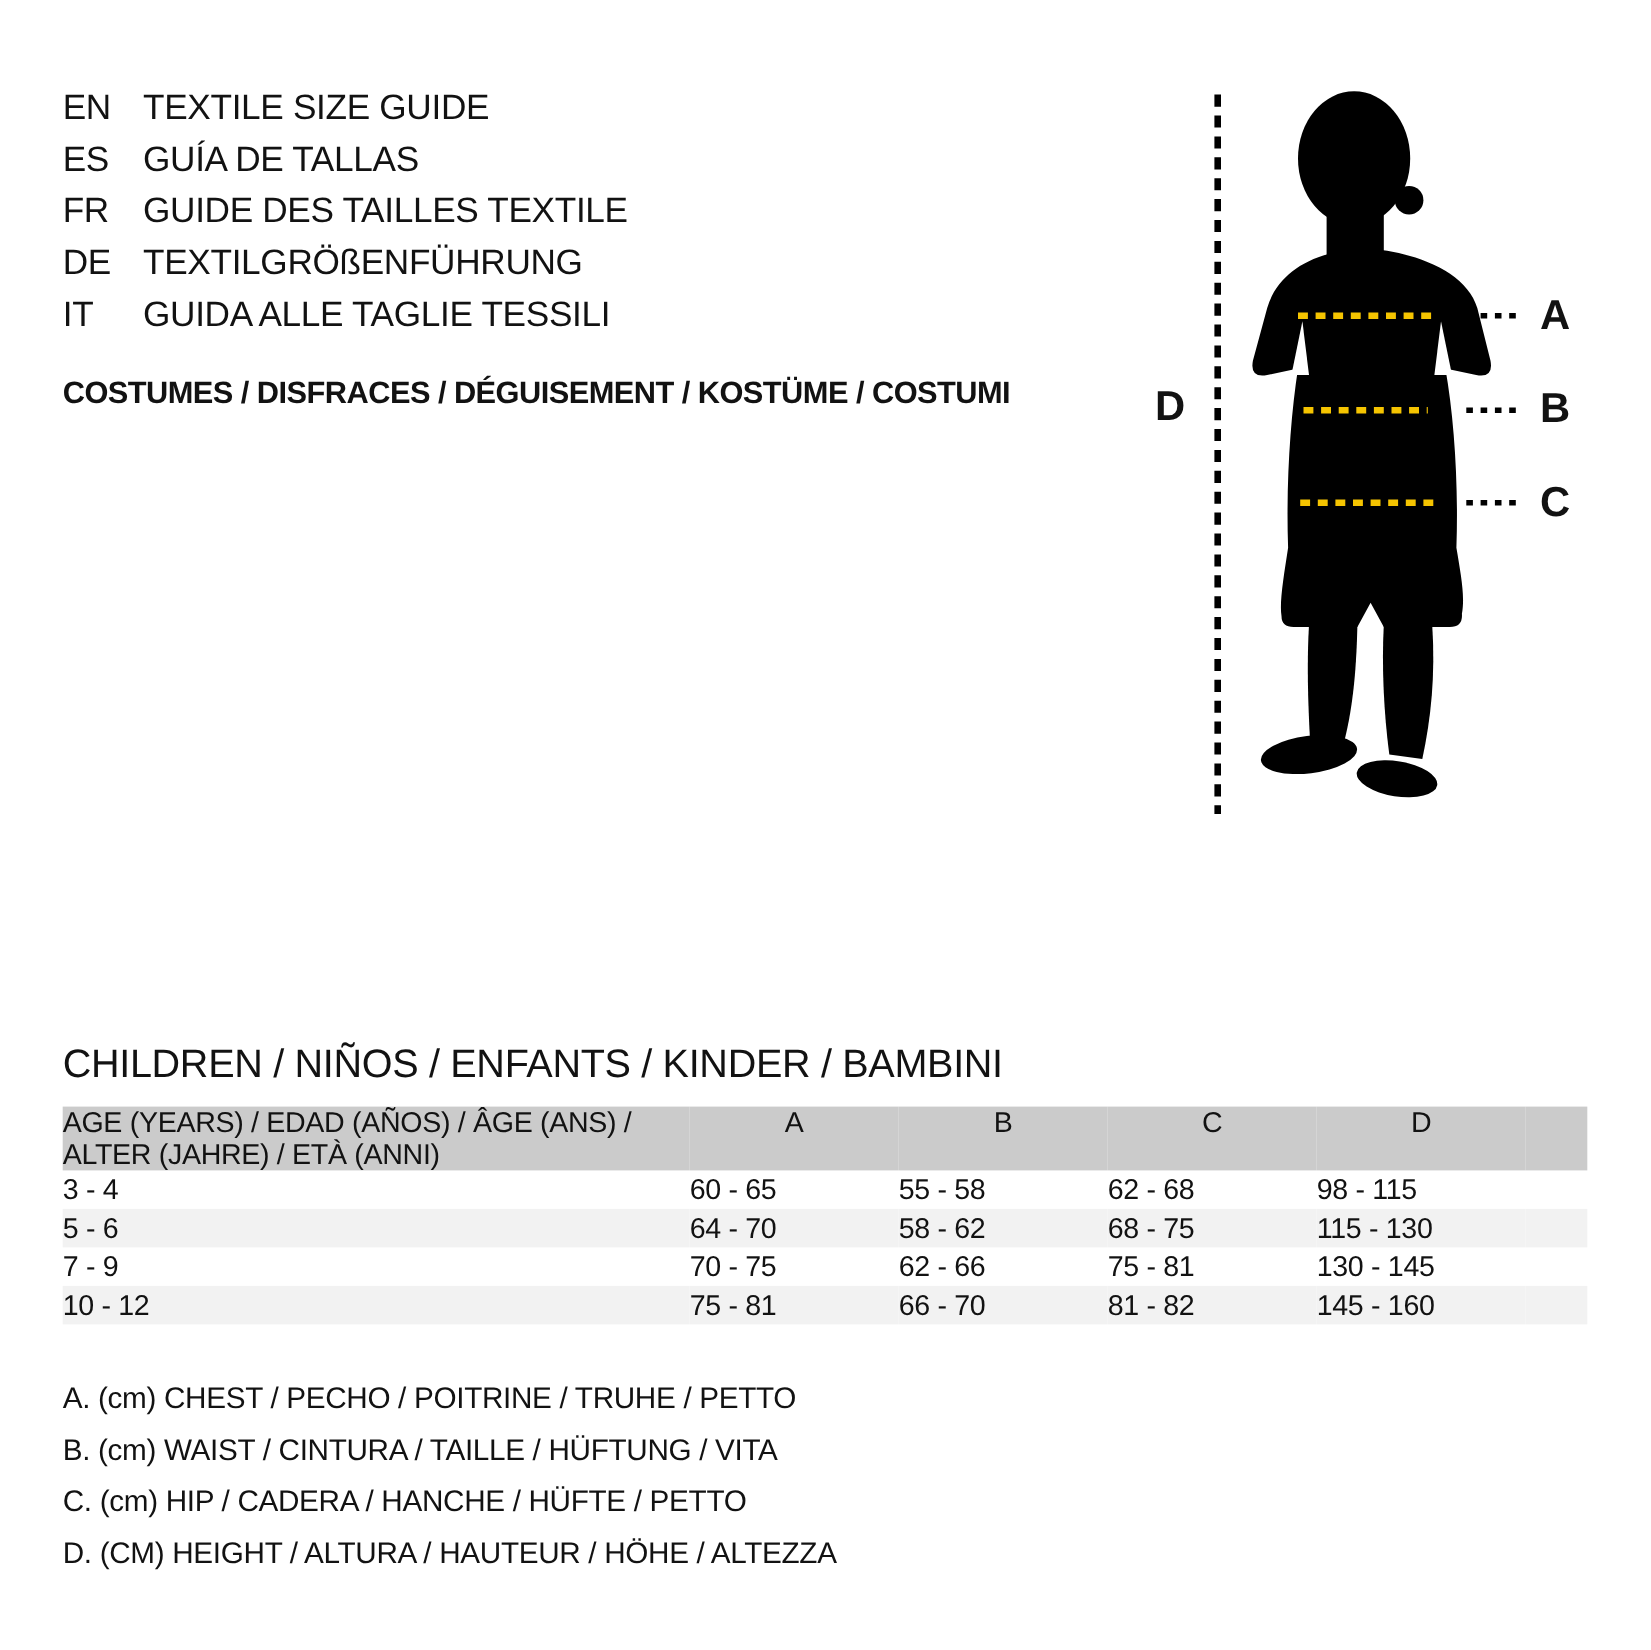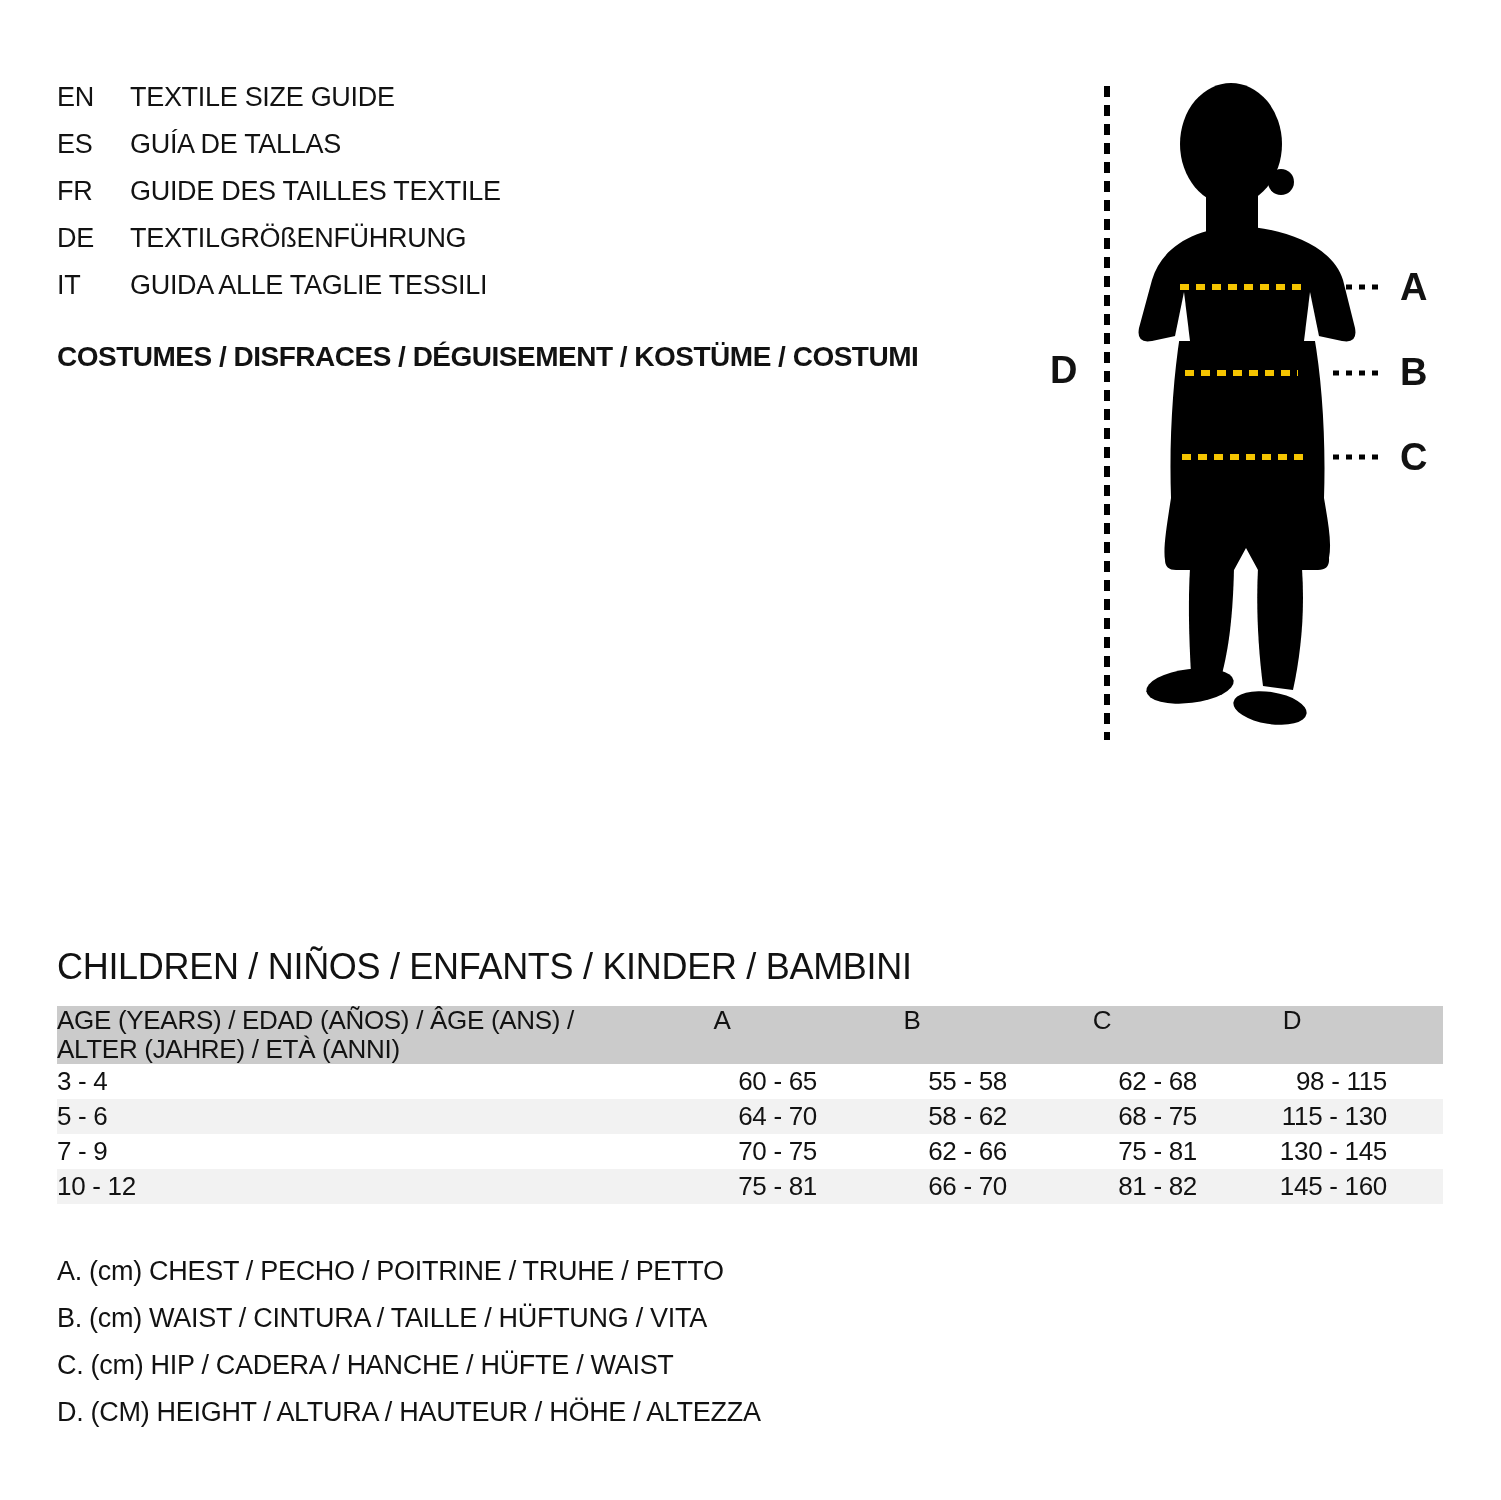--- a/index.html
+++ b/index.html
@@ -4,21 +4,21 @@
 <style>
   html,body { margin:0; padding:0; background:#ffffff; }
   .page {
     position:relative; width:1501px; height:1500px; background:#ffffff;
     font-family:"Liberation Sans", sans-serif; color:#121212;
     overflow:hidden; letter-spacing:-0.3px;
   }
 
   
   .langs { position:absolute; left:57px; top:74px; }
-  .lang-row { display:flex; height:47px; align-items:center; font-size:27px; }
+  .lang-row { display:flex; height:47px; align-items:center; font-size:32px; }
   .lang-code { width:73px; flex:0 0 73px; }
 
   
   .category-title {
     position:absolute; left:57px; top:341px; font-size:28px; font-weight:bold;
     letter-spacing:-0.5px; white-space:nowrap;
   }
 
   
   .figure { position:absolute; left:1040px; top:80px; width:440px; height:668px; }
@@ -36,21 +36,21 @@
     border-collapse:collapse; table-layout:fixed; font-size:26px;
   }
   table.size-table th, table.size-table td { padding:0; font-weight:normal; }
   table.size-table thead tr { background:#cbcbcb; height:58px; }
   th.age-th { text-align:left; vertical-align:top; padding:2px 0 0 6px; }
   th.age-th span { display:block; line-height:29px; }
   th.letter-th { text-align:center; vertical-align:top; padding-top:2px; line-height:29px; }
   table.size-table tbody tr { height:35px; }
   table.size-table tbody tr:nth-child(even) { background:#f2f2f2; }
   td.age-td { text-align:left; padding-left:6px; }
-  td.val-td { text-align:right; }
+  td.val-td { text-align:left; }
 
   
   .legend { position:absolute; left:57px; top:1248px; font-size:27px; }
   .legend-row { height:47px; line-height:47px; white-space:nowrap; }
 </style>
 </head>
 <body>
 
 <div class="page">
 
@@ -180,17 +180,17 @@
         <td class="val-td">81 - 82</td>
         <td class="val-td">145 - 160</td>
         <td></td>
       </tr>
     </tbody>
   </table>
 
   <div class="legend">
     <div class="legend-row">A. (cm) CHEST / PECHO / POITRINE / TRUHE / PETTO</div>
     <div class="legend-row">B. (cm) WAIST / CINTURA / TAILLE / HÜFTUNG / VITA</div>
-    <div class="legend-row">C. (cm) HIP / CADERA / HANCHE / HÜFTE / WAIST</div>
+    <div class="legend-row">C. (cm) HIP / CADERA / HANCHE / HÜFTE / PETTO</div>
     <div class="legend-row">D. (CM) HEIGHT / ALTURA / HAUTEUR / HÖHE / ALTEZZA</div>
   </div>
 
 </div>
 
 </body></html>

